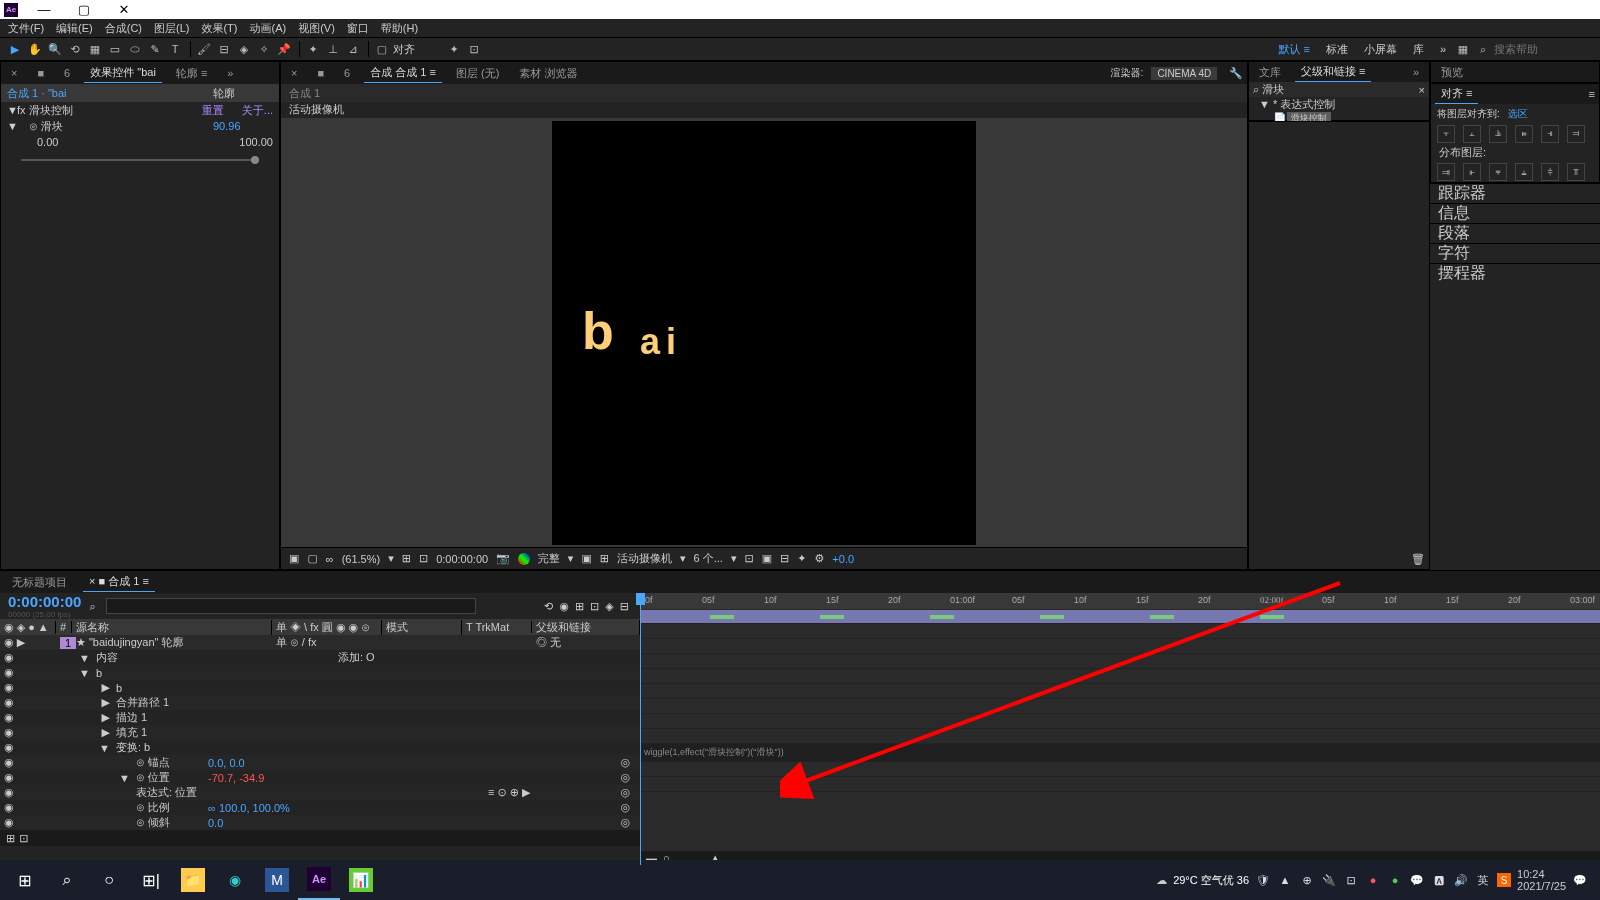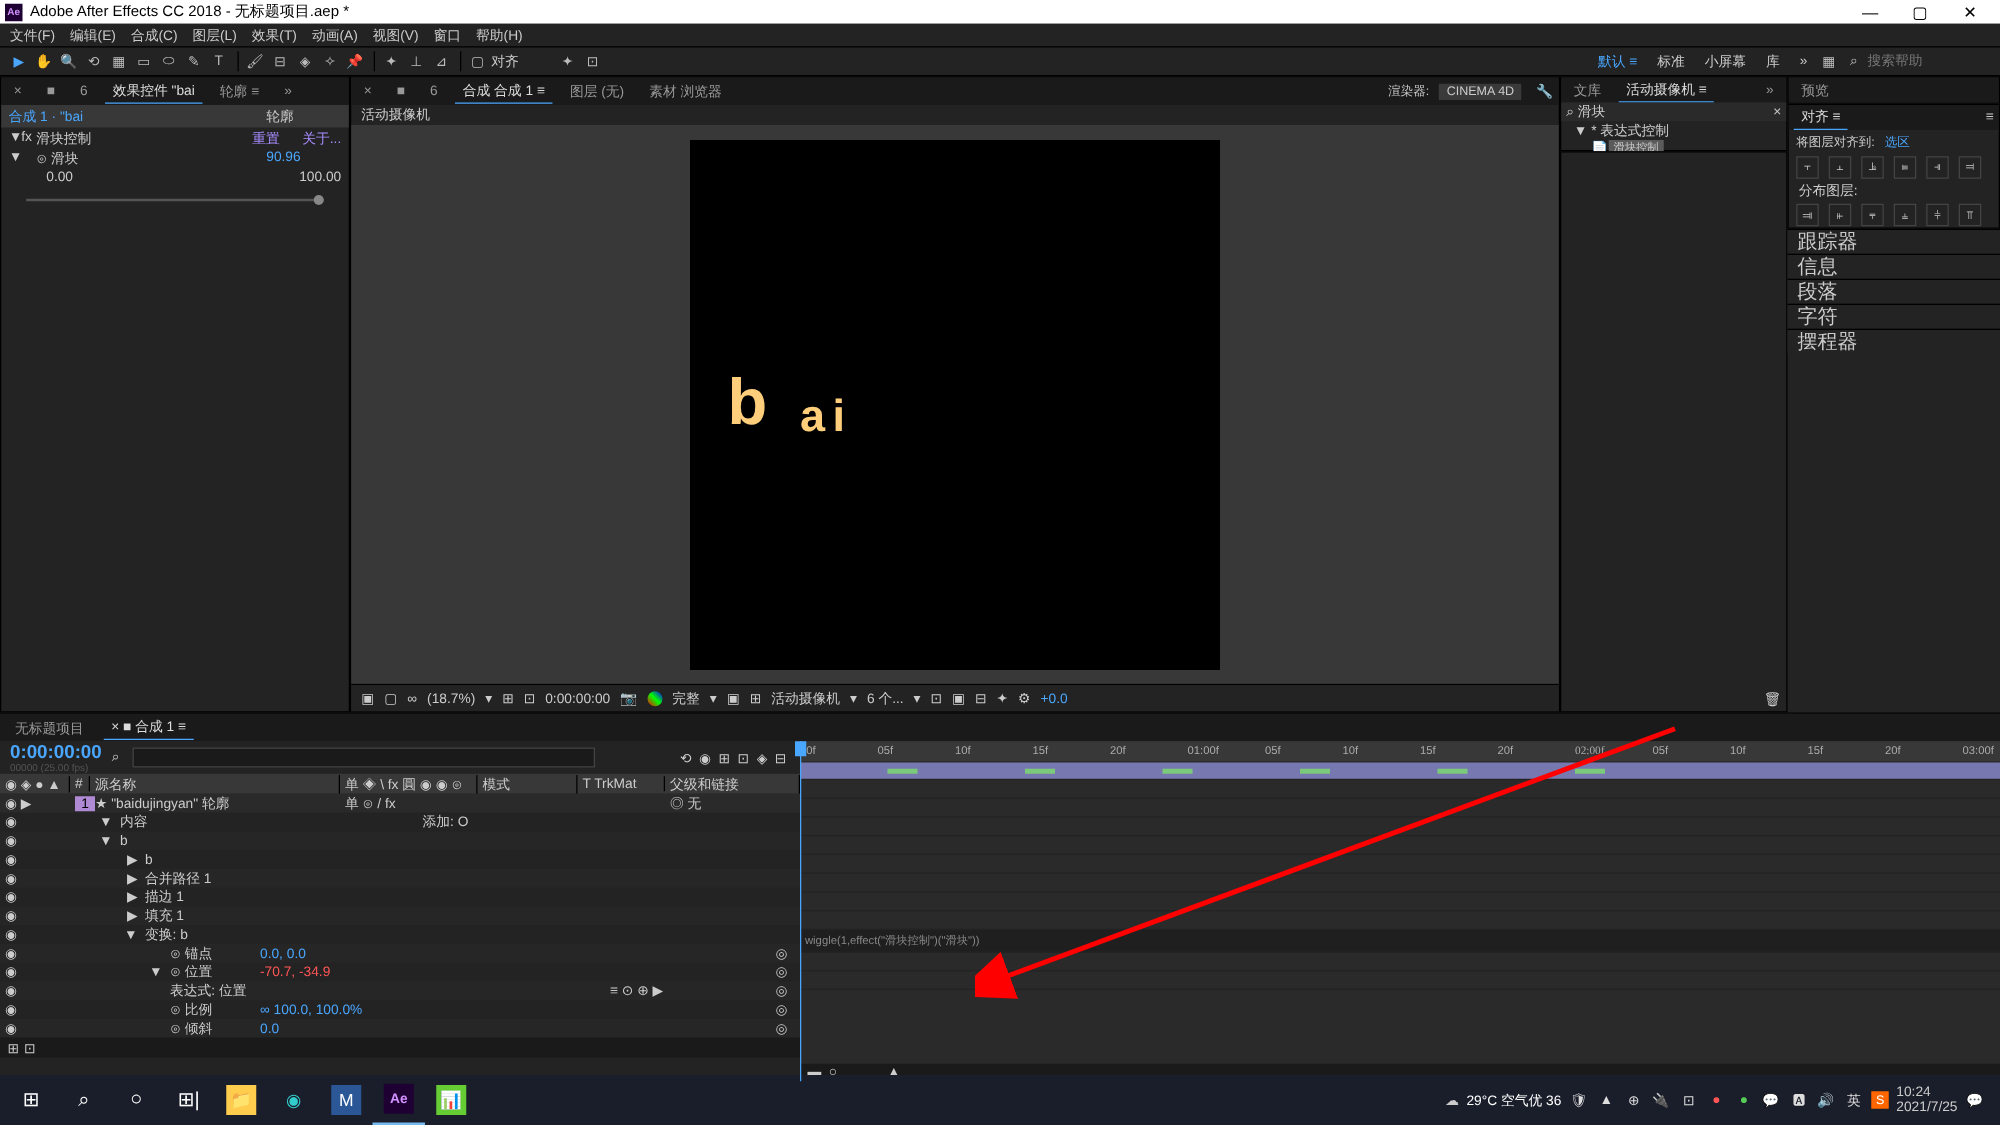--- a/index.html
+++ b/index.html
@@ -78,21 +78,20 @@
 .taskbar .tb-icon{width:24px;height:24px;display:flex;align-items:center;justify-content:center;font-size:14px}
 .taskbar .tb-right{margin-left:auto;display:flex;align-items:center;gap:6px;padding-right:8px}
 .taskbar .clock{text-align:left;font-size:10px;line-height:12px;color:#fff}
 .tray-icon{width:16px;height:16px;display:flex;align-items:center;justify-content:center;font-size:11px;color:#ddd}
 </style>
 </head>
 <body>
 
 <div class="titlebar">
   <div class="ae-icon">Ae</div>
-  <div class="title">Adobe After Effects CC 2018 - 无标题项目.aep *</div>
   <div class="winbtn">—</div>
   <div class="winbtn">▢</div>
   <div class="winbtn">✕</div>
 </div>
 
 <div class="menubar">
   <span>文件(F)</span>
   <span>编辑(E)</span>
   <span>合成(C)</span>
   <span>图层(L)</span>
@@ -188,34 +187,37 @@
         <span class="panel-tab">■</span>
         <span class="panel-tab">6</span>
         <span class="panel-tab active">合成 合成 1 ≡</span>
         <span class="panel-tab">图层 (无)</span>
         <span class="panel-tab">素材 浏览器</span>
         <span style="flex:1"></span>
         <span style="font-size:10px">渲染器:</span>
         <span style="background:#3a3a3a;padding:1px 6px;font-size:10px">CINEMA 4D</span>
         <span style="margin-left:4px">🔧</span>
       </div>
+      <div class="panel-sub">
+        <span style="color:#888">合成 1</span>
+      </div>
       <div style="height:16px;padding:0 8px;font-size:10px;color:#888">
         <span>活动摄像机</span>
       </div>
       <div class="viewer-area">
         <div class="canvas">
           <span class="txt" style="left:30px;top:180px;font-size:52px">b</span>
           <span class="txt" style="left:88px;top:200px;font-size:36px;letter-spacing:6px">ai</span>
         </div>
       </div>
       <div class="viewer-footer">
         <span>▣</span>
         <span>▢</span>
         <span>∞</span>
-        <span>(18.7%)</span>
+        <span>(61.5%)</span>
         <span>▾</span>
         <span>⊞</span>
         <span>⊡</span>
         <span>0:00:00:00</span>
         <span>📷</span>
         <span style="background:linear-gradient(45deg,#f00,#0f0,#00f);width:12px;height:12px;border-radius:50%"></span>
         <span>完整</span>
         <span>▾</span>
         <span>▣</span>
         <span>⊞</span>
@@ -230,21 +232,21 @@
         <span>⚙</span>
         <span style="color:#4aa7ff">+0.0</span>
       </div>
     </div>
   </div>
 
   <div class="right-col">
     <div class="panel" style="height:60px">
       <div class="panel-tabs">
         <span class="panel-tab">文库</span>
-        <span class="panel-tab active">活动摄像机 ≡</span>
+        <span class="panel-tab active">父级和链接 ≡</span>
         <span style="flex:1"></span>
         <span class="panel-tab">»</span>
       </div>
       <div class="ep-search">
         <span>⌕ 滑块</span>
         <input style="">
         <span>×</span>
       </div>
       <div class="ep-item">
         <span>▼ * 表达式控制</span>

